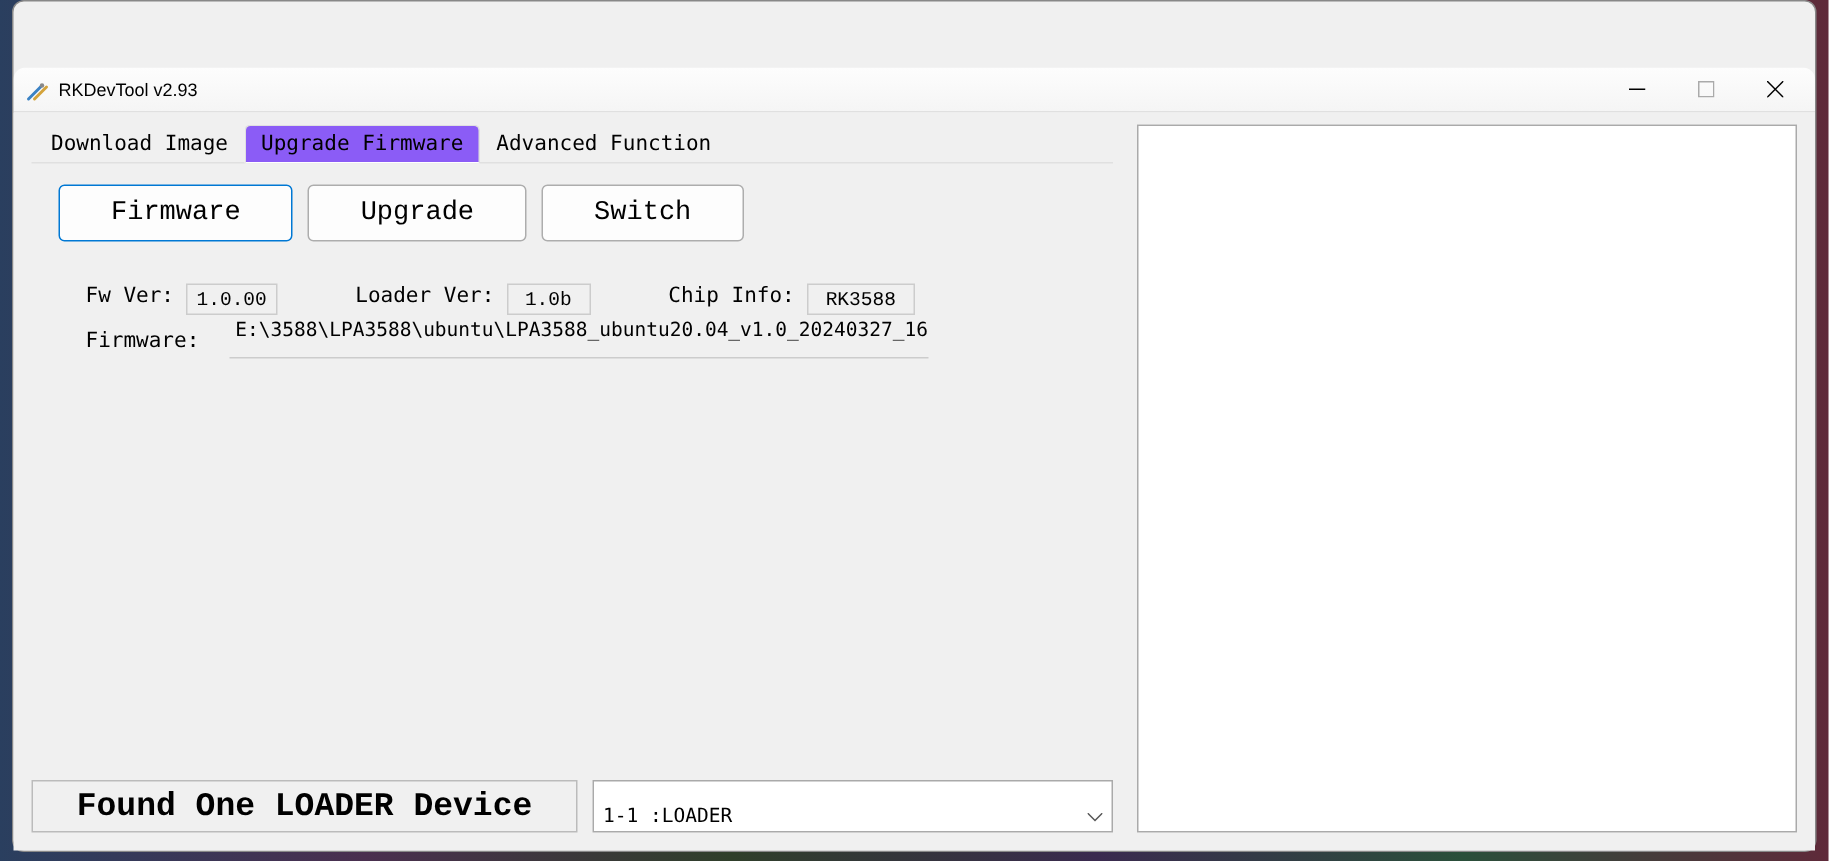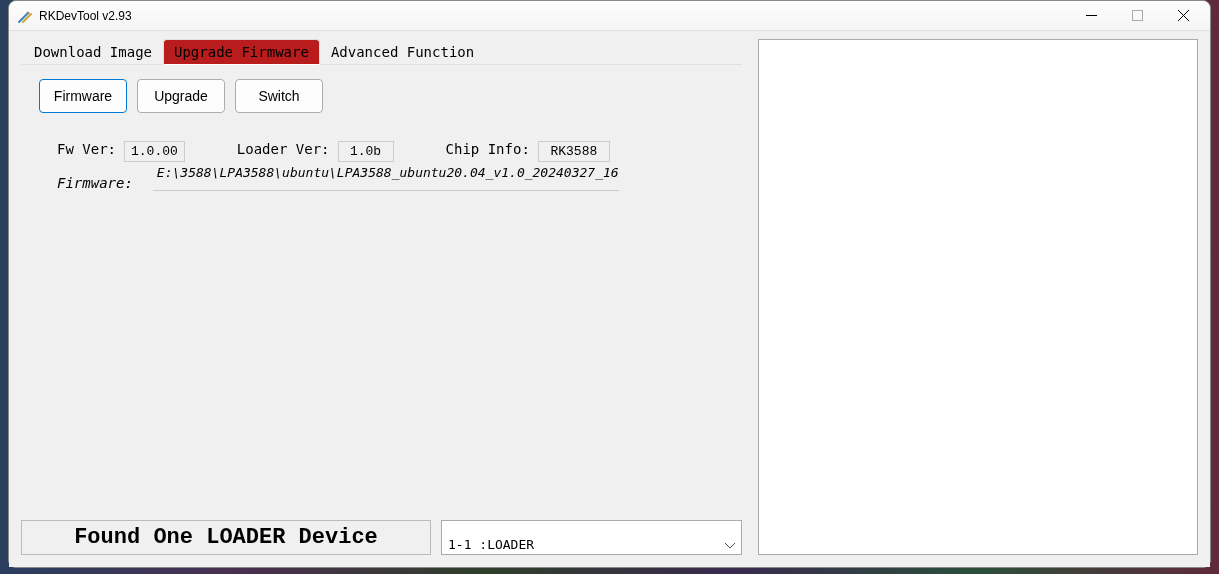--- a/index.html
+++ b/index.html
@@ -24,20 +24,21 @@
       flex-direction: column;
     }
     .titlebar {
       height: 30px;
       background: linear-gradient(180deg, #fdfdfd 0%, #f5f5f5 100%);
       border-bottom: 1px solid #e0e0e0;
       border-radius: 8px 8px 0 0;
       display: flex;
       align-items: center;
       padding: 0 4px 0 8px;
+      margin-top: 44px;
     }
     .app-icon {
       width: 16px;
       height: 16px;
       margin-right: 6px;
       display: inline-flex;
       align-items: center;
       justify-content: center;
     }
     .app-icon svg { width: 16px; height: 16px; }
@@ -84,21 +85,21 @@
     }
     .tab {
       padding: 4px 10px 4px 10px;
       background: #f0f0f0;
       border: 1px solid transparent;
       border-bottom: none;
       cursor: default;
       color: #000;
     }
     .tab.active {
-      background: #b91c1c;
+      background: #8b5cf6;
       border: 1px solid #e0e0e0;
       border-bottom: 1px solid #fff;
       border-radius: 4px 4px 0 0;
       position: relative;
       z-index: 2;
     }
     .tab-content {
       background: #f0f0f0;
       border-top: 1px solid #e0e0e0;
       margin-top: -1px;
@@ -109,23 +110,23 @@
     }
     .btn-row {
       display: flex;
       gap: 10px;
       margin-bottom: 28px;
     }
     .wbtn {
       border: 1px solid #adadad;
       background: #fdfdfd;
       border-radius: 4px;
-      padding: 8px 0;
-      font-size: 14px;
-      font-family: Liberation Sans, sans-serif;
+      padding: 8px 34px;
+      font-size: 18px;
+      font-family: Liberation Mono, monospace;
       min-width: 88px;
       text-align: center;
       cursor: default;
     }
     .wbtn.primary {
       border: 1px solid #0078d4;
       color: #000;
     }
     .info-row {
       display: flex;
@@ -141,45 +142,44 @@
       background: #f0f0f0;
       padding: 2px 6px;
       min-width: 56px;
       font-family: Liberation Mono, monospace;
       font-size: 13px;
       text-align: center;
     }
     .info-gap { width: 36px; }
     .fw-row {
       display: flex;
-      align-items: flex-end;
+      align-items: center;
       gap: 20px;
       padding-left: 18px;
       font-family: "SimSun", "NSimSun", "MS Gothic", monospace;
       font-size: 14px;
-      font-style: italic;
     }
     .fw-path {
       border-bottom: 1px solid #ccc;
       padding: 3px 4px 10px 4px;
       font-family: "SimSun", "NSimSun", "MS Gothic", monospace;
       font-size: 13px;
       width: 466px;
       overflow: hidden;
       white-space: nowrap;
     }
     .bottom-row {
       display: flex;
       gap: 10px;
       margin-top: 6px;
       align-items: stretch;
     }
     .status-box {
       flex: 0 0 auto;
-      width: 410px;
+      width: 364px;
       border: 1px solid #bbb;
       background: #f0f0f0;
       padding: 4px 10px;
       display: flex;
       align-items: center;
       justify-content: center;
     }
     .status-text {
       font-family: "SimSun", "NSimSun", "Courier New", monospace;
       font-size: 22px;

